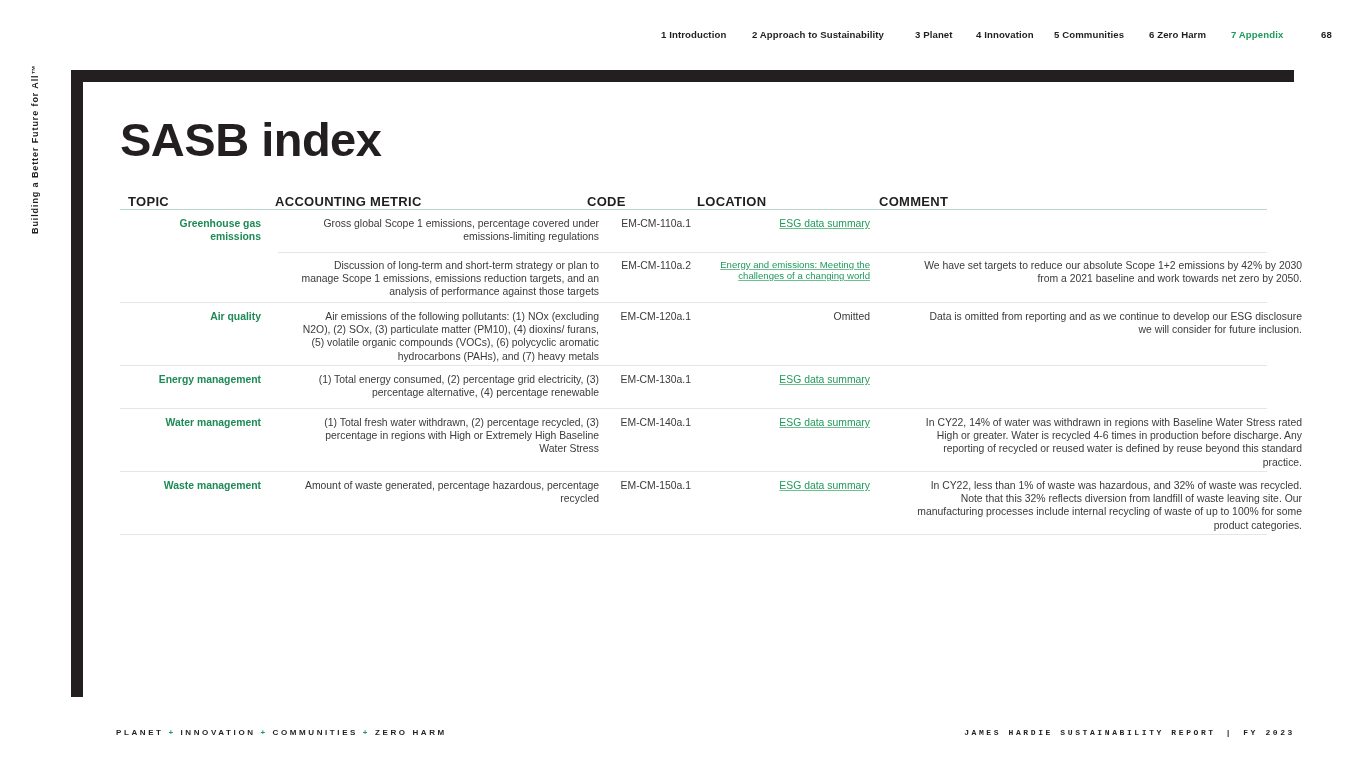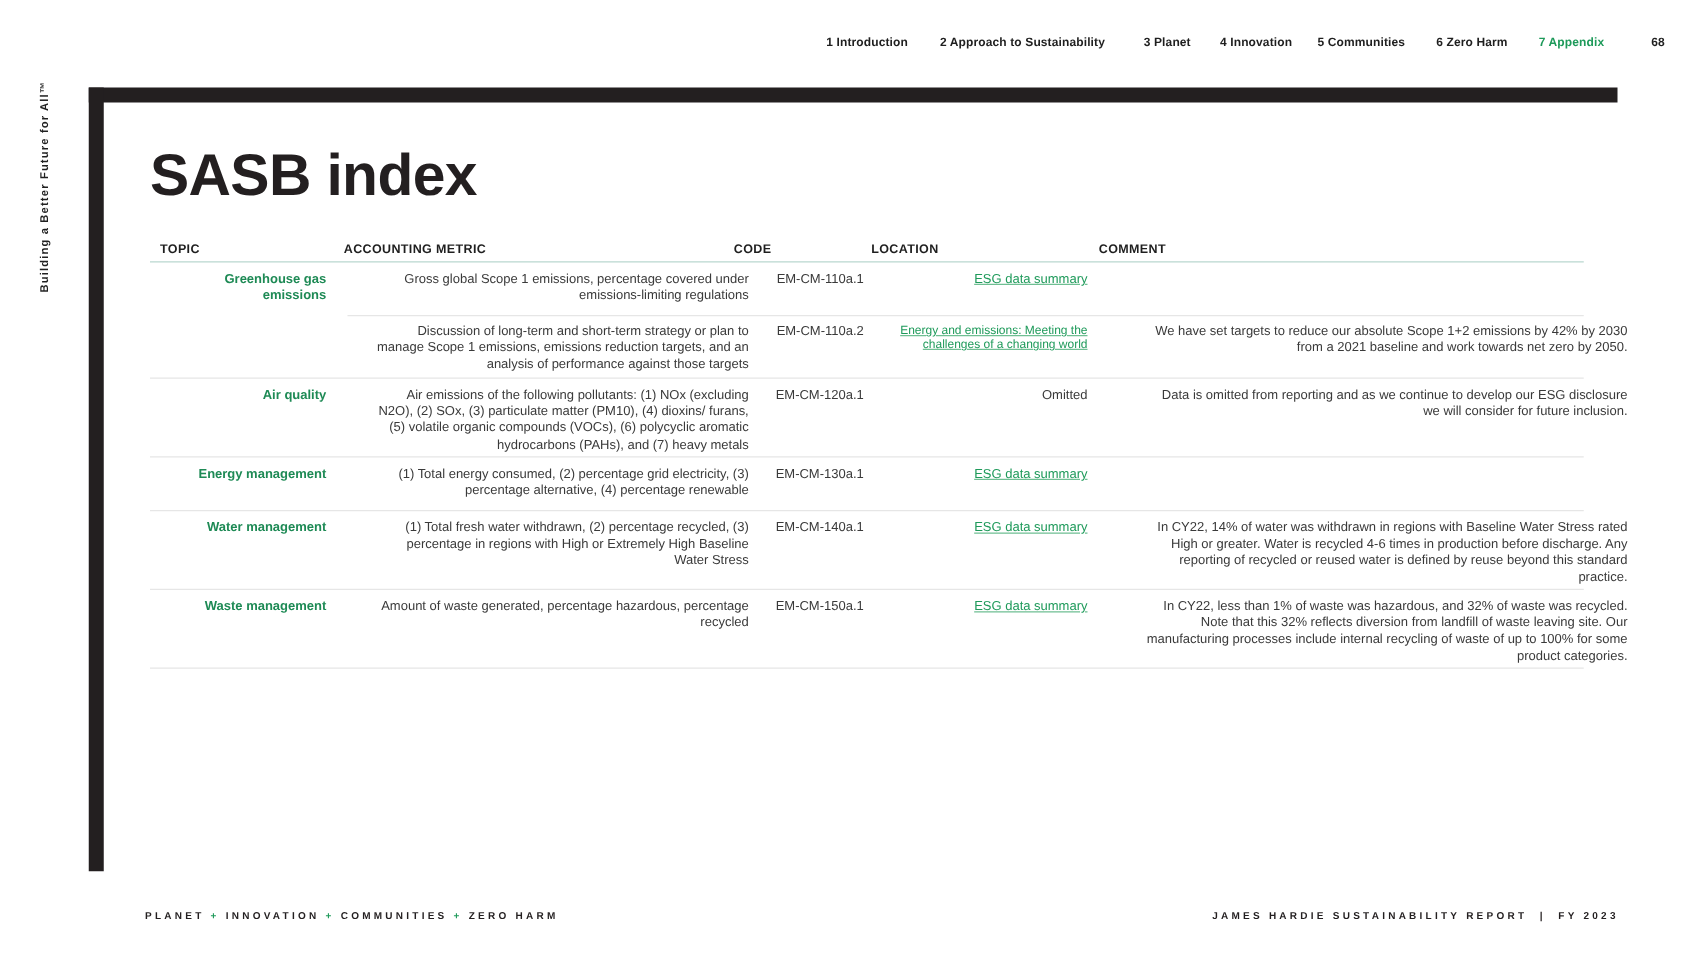--- a/index.html
+++ b/index.html
@@ -13,38 +13,38 @@
   .side-tagline { position: absolute; left: 30px; top: 234px; transform-origin: 0 0; transform: rotate(-90deg);
     font-size: 9px; font-weight: bold; letter-spacing: 0.9px; color: #1f1f1f; white-space: nowrap; }
 
   .frame-top { position: absolute; left: 71px; top: 70px; width: 1223px; height: 12px; background: #231f20; }
   .frame-left { position: absolute; left: 71px; top: 70px; width: 12px; height: 627px; background: #231f20; }
 
   .page-title { position: absolute; left: 120px; top: 112px; font-size: 47px; font-weight: bold; color: #231f20; letter-spacing: -0.5px; }
 
   .table { position: absolute; left: 120px; top: 190px; width: 1147px; }
   .thead { position: relative; height: 20px; border-bottom: 1.5px solid #b9d7cf; }
-  .th { position: absolute; top: 4px; font-size: 10px; font-weight: bold; color: #1f1f1f; letter-spacing: 0.3px; }
+  .th { position: absolute; top: 4px; font-size: 13px; font-weight: bold; color: #1f1f1f; letter-spacing: 0.3px; }
 
   .row { position: relative; border-bottom: 1px solid #e6e6e6; text-align: right; }
   .row.no-border { border-bottom: none; }
   .cell { position: absolute; top: 7px; font-size: 10.4px; line-height: 13.2px; color: #3a3a3a; }
   .cell.topic { left: 11px; width: 130px; font-weight: bold; color: #1e8a55; }
   .cell.metric { left: 166px; width: 300px; margin-left: 13px; }
   .cell.code { left: 471px; width: 100px; }
   .cell.location { left: 580px; width: 170px; }
   .cell.location.small { font-size: 9.6px; line-height: 11px; }
   .cell.comment { left: 797px; width: 385px; }
   .link { color: #1e9a5a; text-decoration: underline; text-decoration-color: #6fbf93; cursor: pointer; margin-top: 12px; }
 
   .topic-divider { position: absolute; left: 158px; right: 0; bottom: -1px; height: 1px; background: #e6e6e6; }
 
   .footer-left { position: absolute; left: 72px; top: 728px; font-size: 8px; font-weight: bold; letter-spacing: 2.6px; color: #231f20; white-space: nowrap; padding-left: 44px; }
   .footer-left .plus { color: #1e9a5a; }
-  .footer-right { position: absolute; right: 70px; top: 728px; font-size: 8px; font-weight: bold; letter-spacing: 2.6px; color: #231f20; white-space: nowrap; }
+  .footer-right { position: absolute; right: 70px; top: 728px; font-size: 8px; font-weight: bold; letter-spacing: 2.6px; color: #231f20; white-space: nowrap; font-family: Liberation Mono, monospace; }
   .footer-right .sep { margin: 0 10px; }
 </style>
 </head>
 <body>
 
 <nav class="topnav">
   <a class="nav-item" style="left:661px">1 Introduction</a>
   <a class="nav-item" style="left:752px">2 Approach to Sustainability</a>
   <a class="nav-item" style="left:915px">3 Planet</a>
   <a class="nav-item" style="left:976px">4 Innovation</a>

